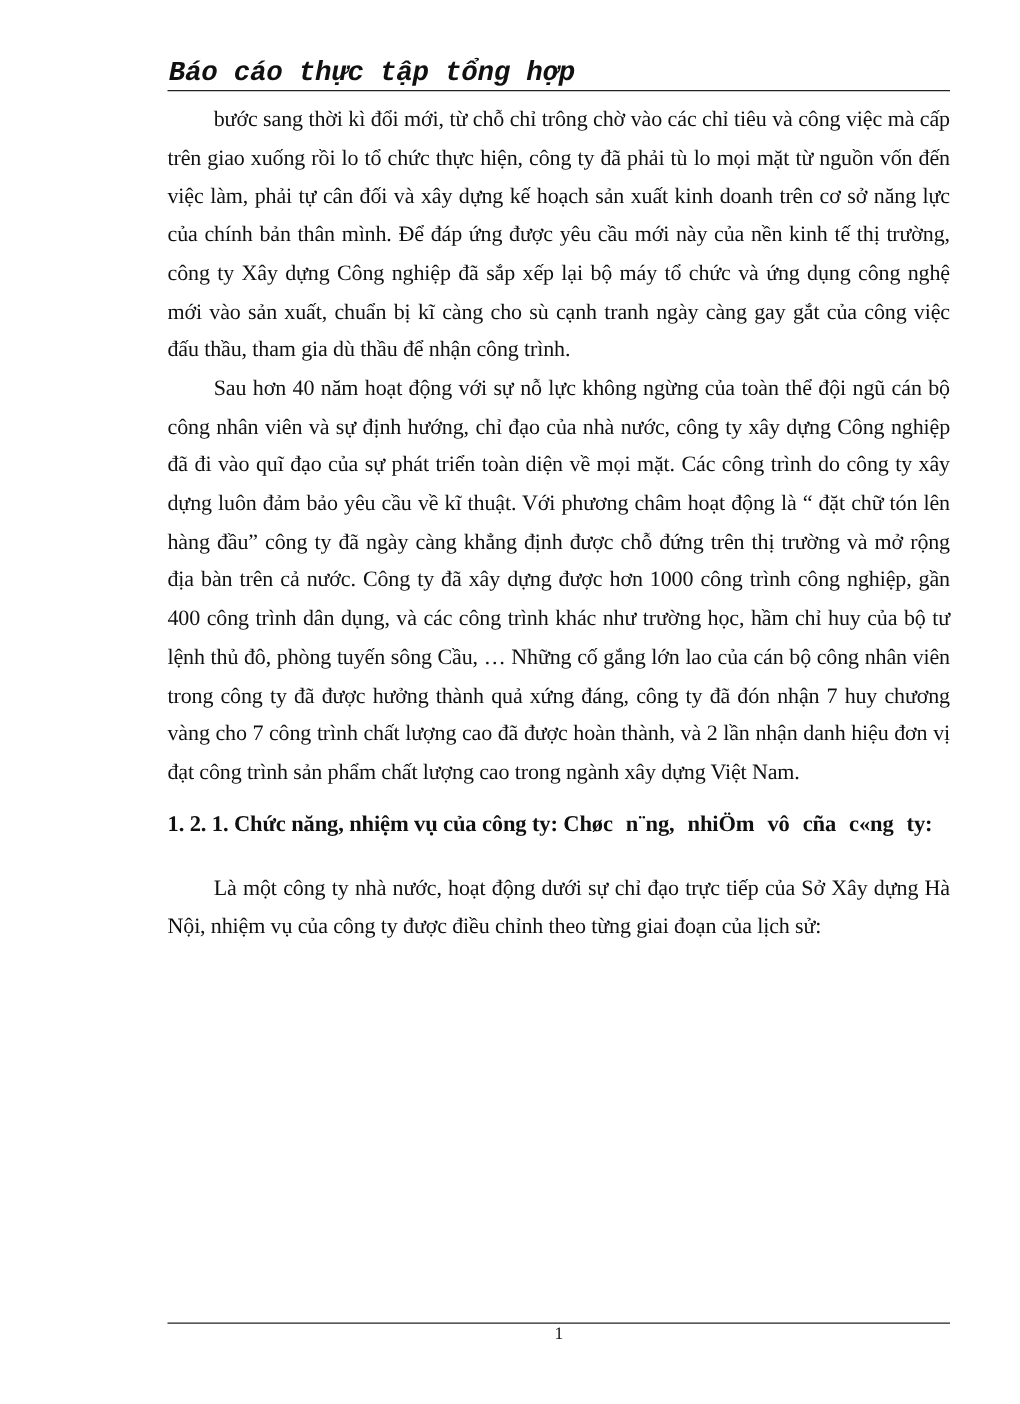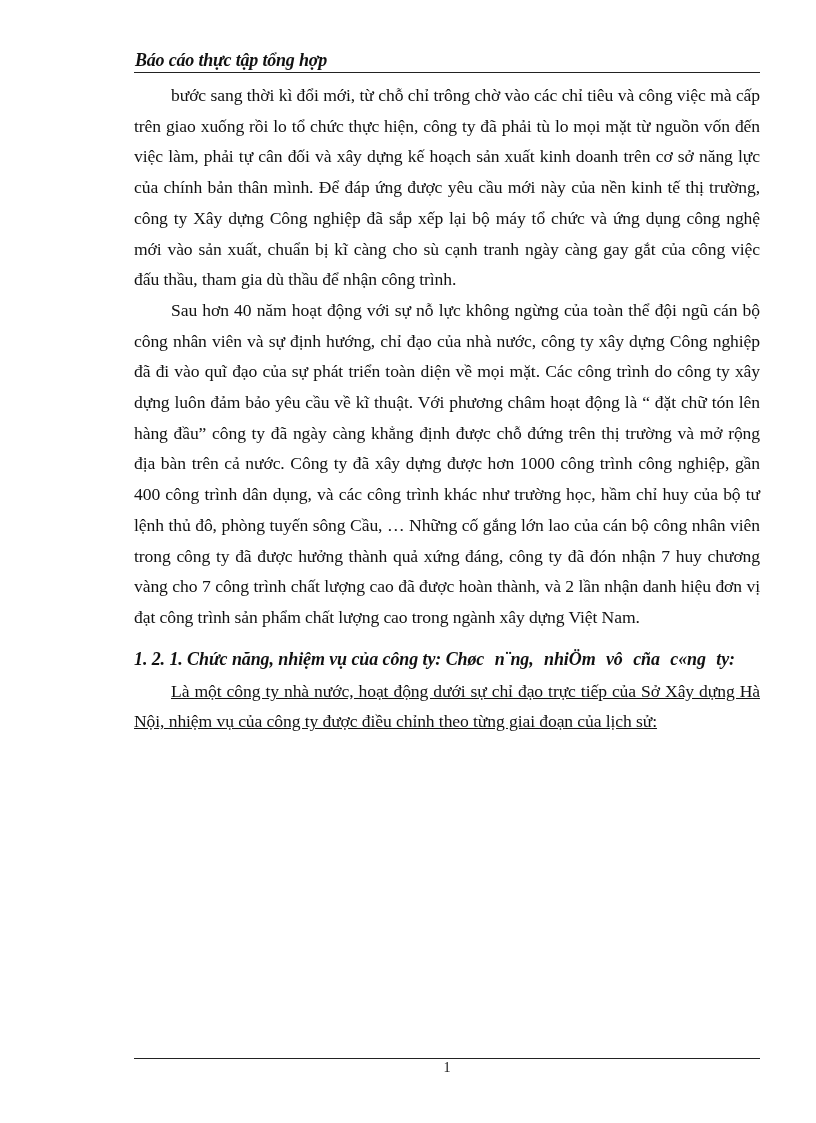--- a/index.html
+++ b/index.html
@@ -27,24 +27,24 @@
       left: 134px;
       top: 48px;
       width: 626px;
       height: 24px;
       border-bottom: 1px solid #222;
     }
     .header-title {
       position: absolute;
       left: 1px;
       bottom: 1px;
-      font-family: Liberation Serif, serif;
+      font-family: Liberation Mono, monospace;
       font-weight: bold;
       font-style: italic;
-      font-size: 18px;
+      font-size: 22px;
       letter-spacing: -0.2px;
       color: #111;
       white-space: nowrap;
     }
     .body {
       position: absolute;
       left: 134px;
       top: 80px;
       width: 626px;
       font-size: 17.6px;
@@ -72,26 +72,25 @@
       word-spacing: 6px;
     }
     .h3 {
       margin: 10px 0 0 0;
       padding-left: 37px;
       text-indent: -37px;
       font-size: 18px;
       line-height: 32px;
       font-weight: bold;
       text-align: justify;
-      font-style: italic;
     }
     .h3 .garbled {
       word-spacing: 6px;
     }
-    .para.after-h3 { margin-top: 1px; text-decoration: underline; }
+    .para.after-h3 { margin-top: 20px; }
     .footer-rule {
       position: absolute;
       left: 134px;
       top: 1058px;
       width: 626px;
       height: 0;
       border-top: 1px solid #222;
     }
     .page-number {
       position: absolute;

